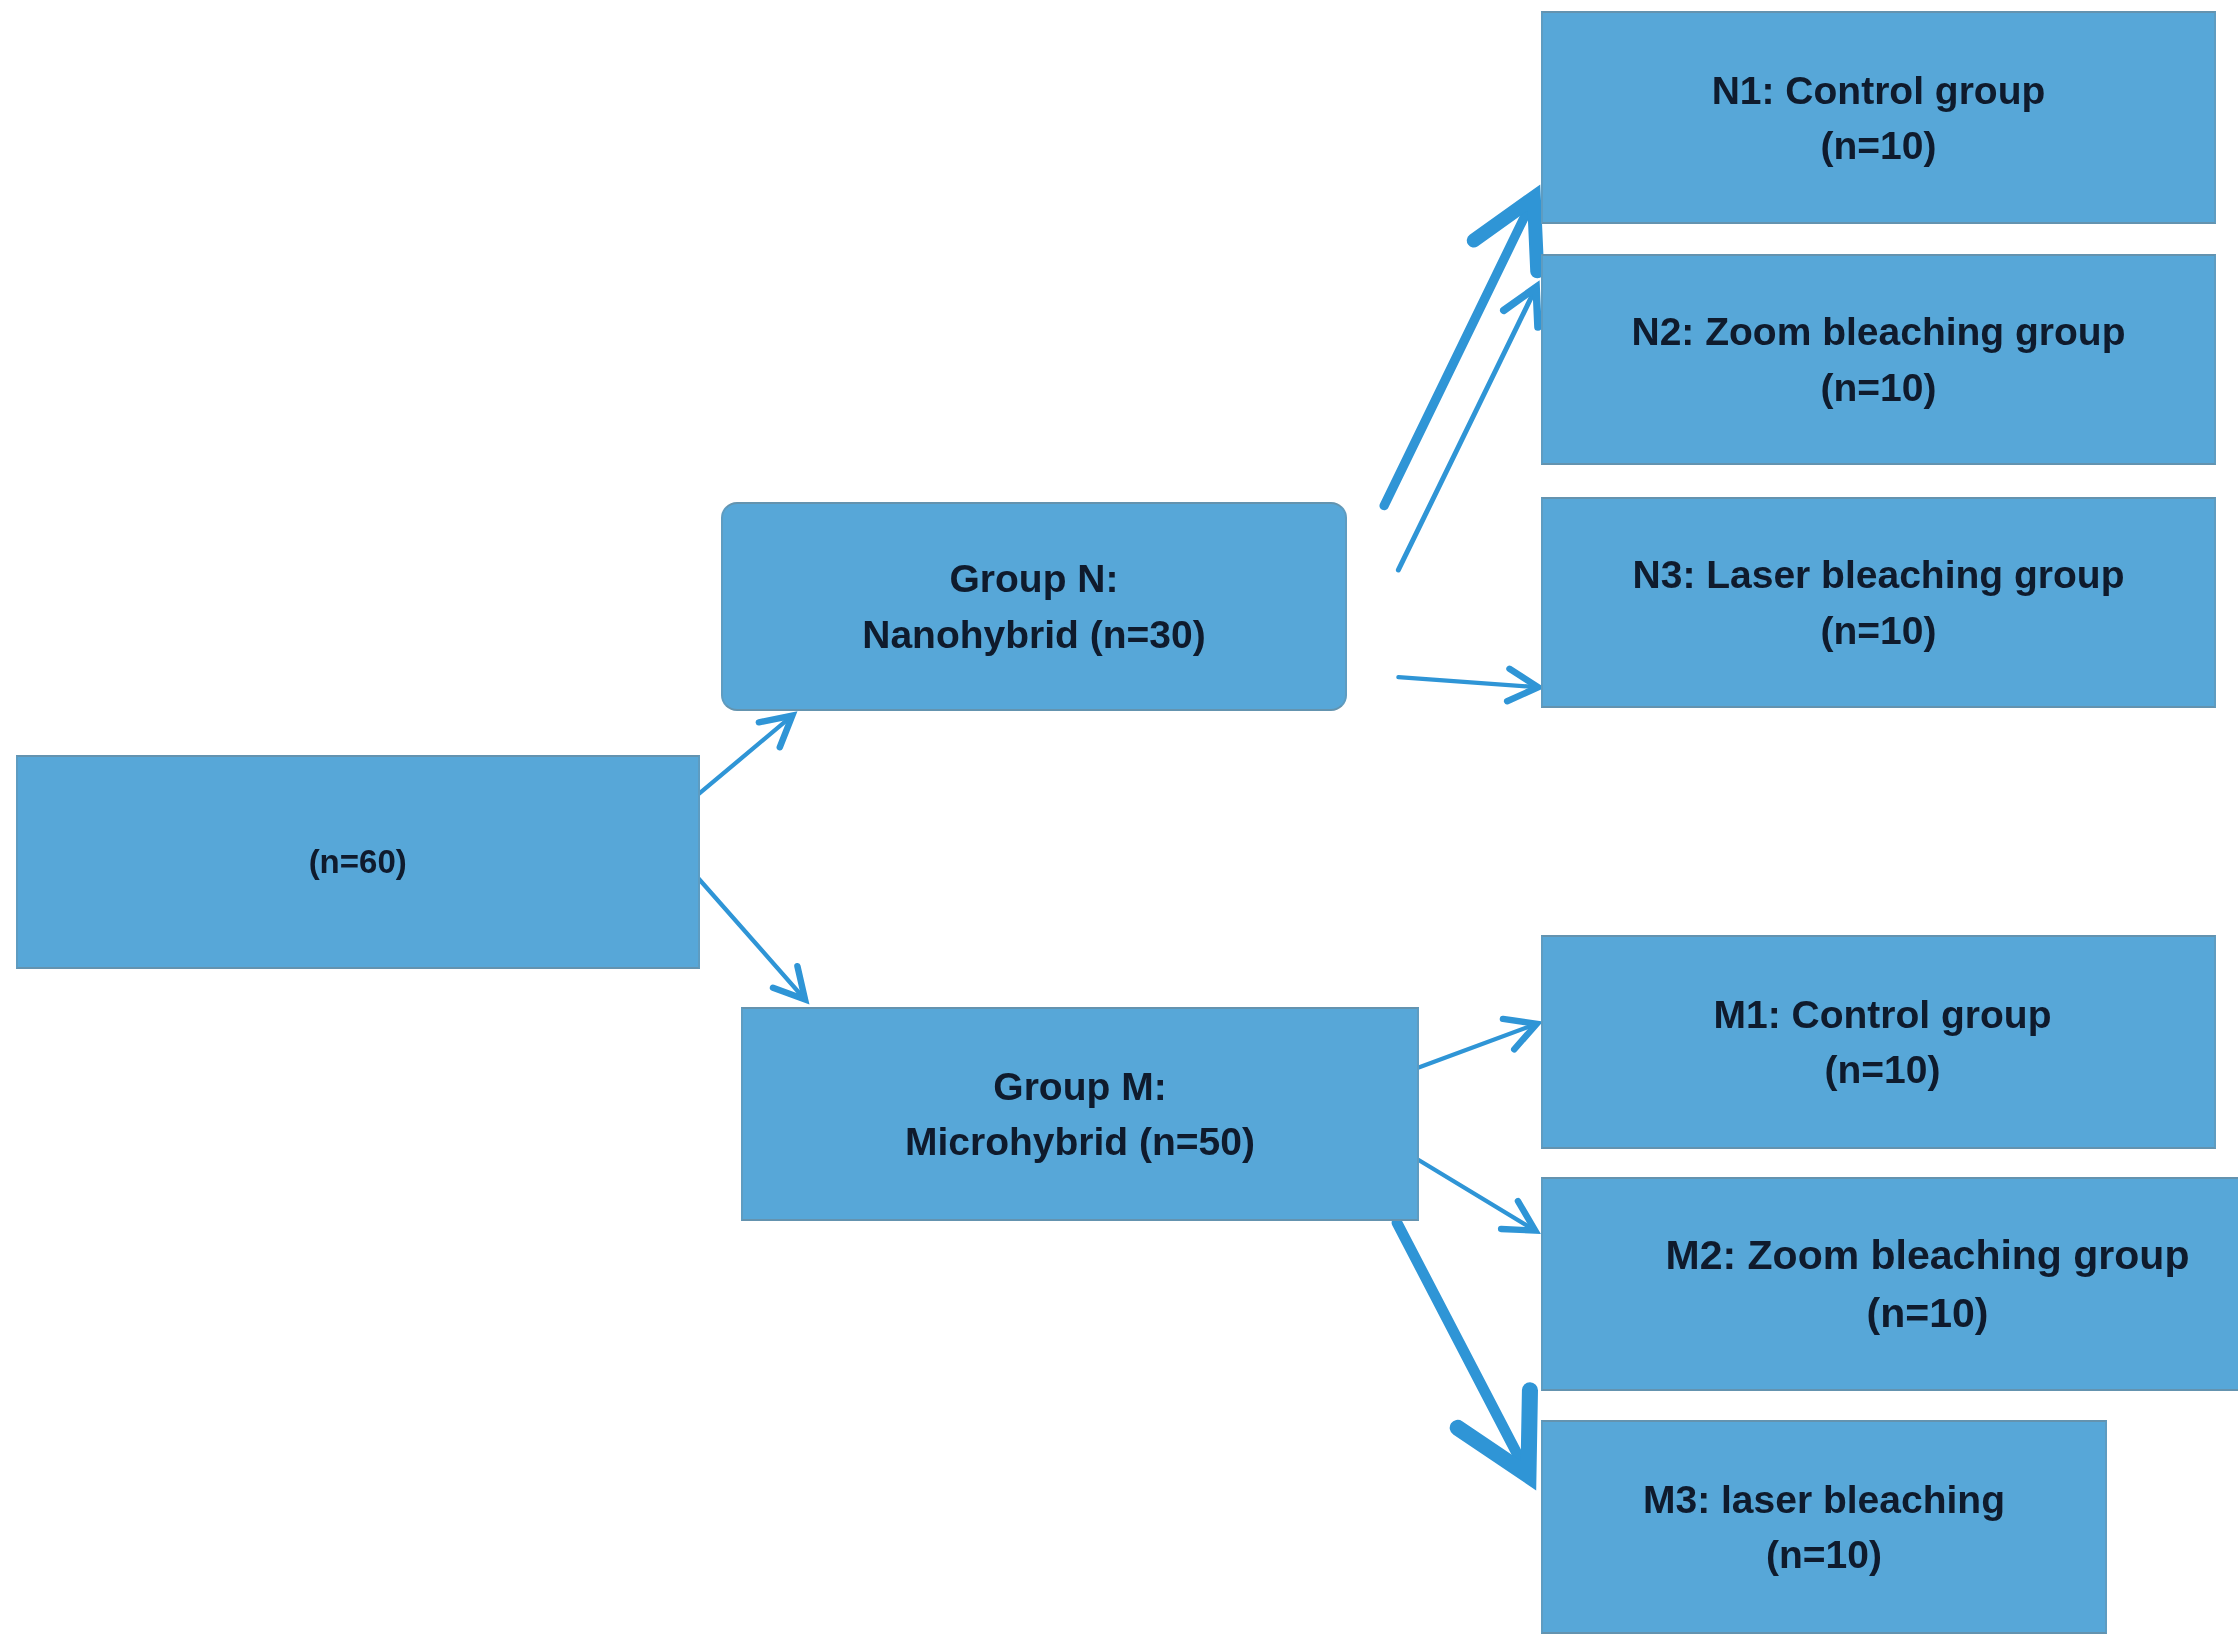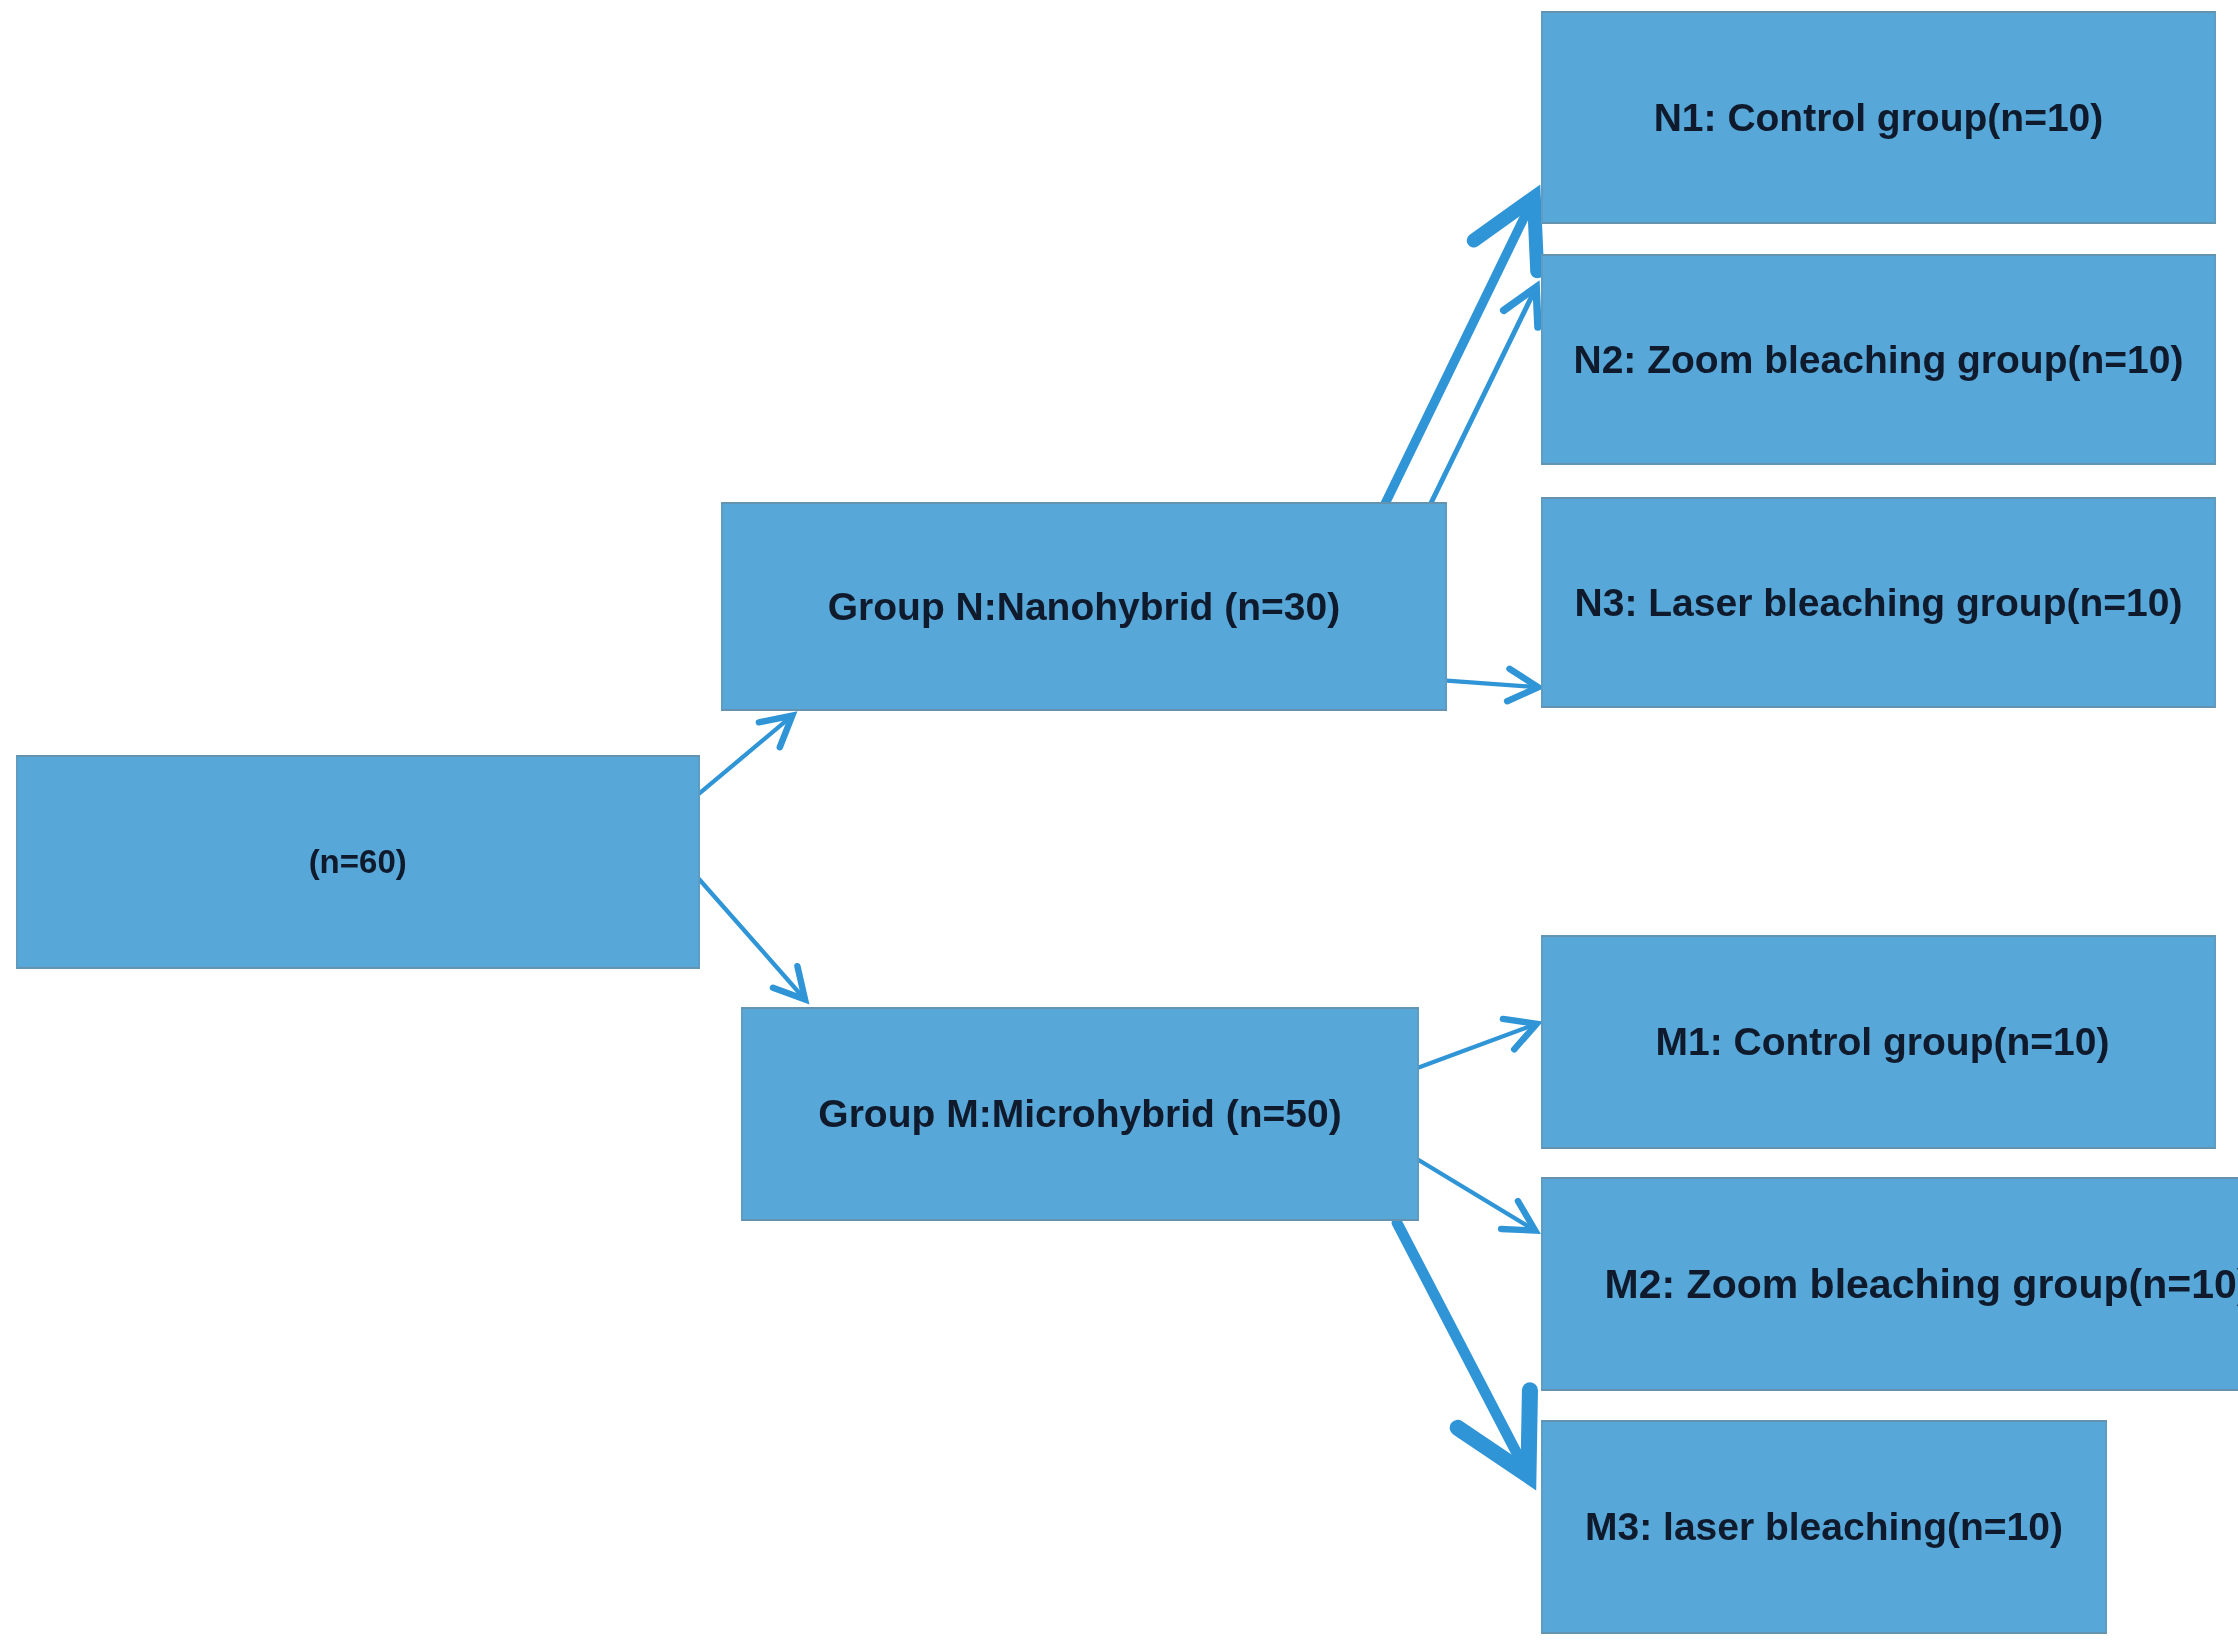--- a/index.html
+++ b/index.html
@@ -24,21 +24,21 @@
   .node {
     position: absolute;
     z-index: 2;
     background: var(--box-fill, #57a7d8);
     border-top: 2.9px solid var(--box-border, rgba(105,125,138,0.55));
     border-bottom: 2.9px solid var(--box-border, rgba(105,125,138,0.55));
     border-left: 2.1px solid var(--box-border-soft, rgba(120,140,150,0.30));
     border-right: 2.1px solid var(--box-border-soft, rgba(120,140,150,0.30));
     box-sizing: border-box;
     display: flex;
-    flex-direction: row;
+    flex-direction: column;
     align-items: center;
     justify-content: center;
     text-align: center;
     color: var(--text, #0f1b2d);
     font-weight: 700;
     line-height: 1.42;
     letter-spacing: 0px;
   }
   .node .line {
     white-space: nowrap;
@@ -62,21 +62,21 @@
         <line x1="1958" y1="948" x2="2152" y2="962" stroke="#2f95d6" stroke-width="6" stroke-linecap="round" marker-end="url(#arrowhead)"></line>
         <line x1="1958" y1="1505" x2="2150" y2="1434" stroke="#2f95d6" stroke-width="6" stroke-linecap="round" marker-end="url(#arrowhead)"></line>
         <line x1="1958" y1="1607" x2="2148" y2="1722" stroke="#2f95d6" stroke-width="6" stroke-linecap="round" marker-end="url(#arrowhead)"></line>
         <line x1="1956" y1="1712" x2="2138" y2="2062" stroke="#2f95d6" stroke-width="15" stroke-linecap="round" marker-end="url(#arrowhead)"></line>
       </g>
   </svg>
 
 <div class="node" style="left: 15.7px; top: 755px; width: 684px; height: 214px; font-size: 33px;">
       <div class="line l2">(n=60)</div>
     </div>
-    <div class="node" style="left: 721px; top: 502px; width: 726px; height: 209px; font-size: 39px;">
+    <div class="node" style="left: 721px; top: 502px; width: 626px; height: 209px; font-size: 39px; border-radius: 16px;">
       <div class="line l1">Group N:</div>
       <div class="line l2">Nanohybrid (n=30)</div>
     </div>
     <div class="node" style="left: 721px; top: 1007px; width: 678px; height: 214px; font-size: 39px; margin-left: 20px;">
       <div class="line l1">Group M:</div>
       <div class="line l2">Microhybrid (n=50)</div>
     </div>
     <div class="node" style="left: 1541px; top: 11.4px; width: 675px; height: 213px; font-size: 39px;">
       <div class="line l1">N1: Control group</div>
       <div class="line l2">(n=10)</div>

